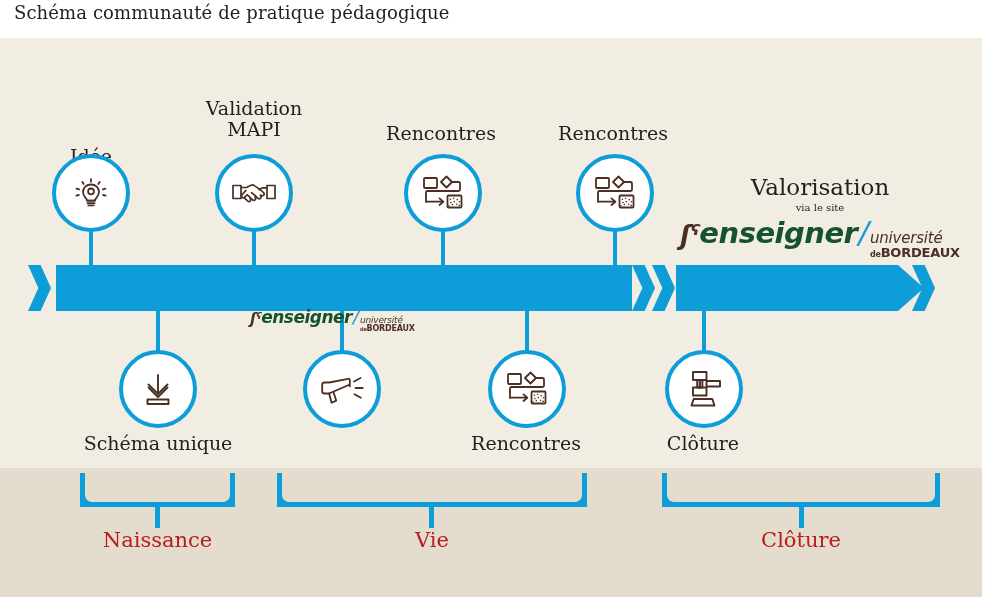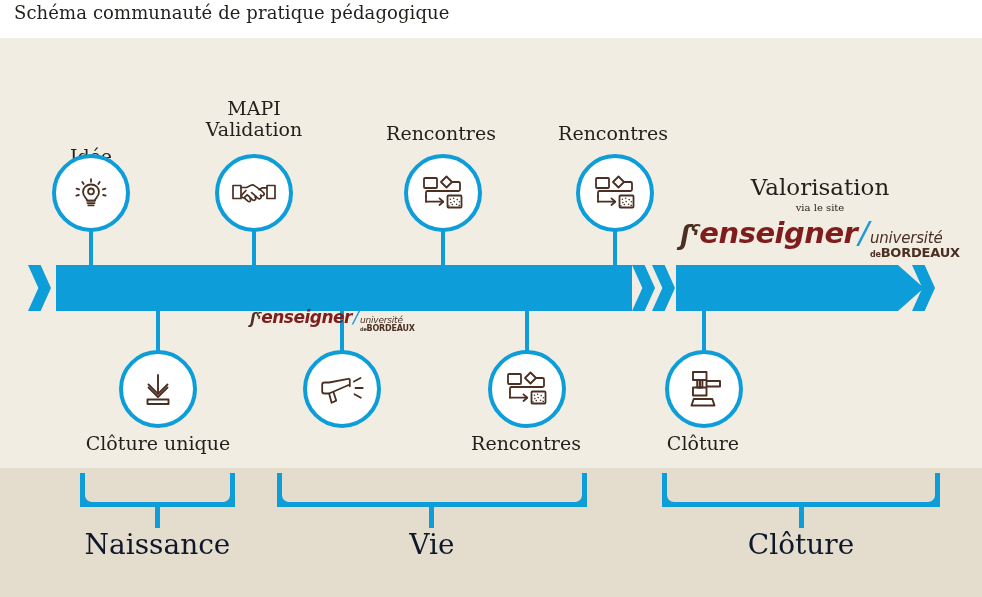--- a/index.html
+++ b/index.html
@@ -143,21 +143,21 @@
   .logo-mark {
     color: #4a2f22;
     font-weight: bold;
     font-style: italic;
     font-family: "DejaVu Sans", sans-serif;
     line-height: 1;
     position: relative;
     top: 1px;
   }
   .logo-enseigner {
-    color: #7f1d1d;
+    color: #14532d;
     font-weight: bold;
     font-style: italic;
     font-family: "DejaVu Sans", sans-serif;
     letter-spacing: -0.5px;
     line-height: 1;
   }
   .logo-slash {
     color: #1b9ad6;
     font-weight: 300;
     font-style: italic;
@@ -252,22 +252,22 @@
   .bracket .tick {
     position: absolute;
     top: 33px;
     width: 5px;
     height: 22px;
     background: #0d9dd9;
   }
   .bracket-label {
     position: absolute;
     font-family: "DejaVu Serif", serif;
-    font-size: 28px;
-    color: #0f172a;
+    font-size: 21px;
+    color: #b91c1c;
     text-align: center;
     white-space: nowrap;
   }
 </style>
 </head>
 <body>
 
 <div id="page">
 
   <div class="page-title">Schéma communauté de pratique pédagogique</div>
@@ -293,22 +293,22 @@
   <div class="stem" style="left:613px; top:228px; height:40px;"></div>
 
   <div class="stem" style="left:156px; top:308px; height:44px;"></div>
   <div class="stem" style="left:340px; top:308px; height:44px;"></div>
   <div class="stem" style="left:525px; top:308px; height:44px;"></div>
   <div class="stem" style="left:702px; top:308px; height:44px;"></div>
 
   <div class="node-label" style="left:41px; top:110px; width:100px;margin-top:36px;">Idée</div>
 
   <div class="node-label" style="left:194px; top:98px; width:120px;">
+    <div>Validation</div>
     <div>MAPI</div>
-    <div>Validation</div>
   </div>
 
   <div class="node-label" style="left:371px; top:123px; width:140px;">Rencontres</div>
   <div class="node-label" style="left:543px; top:123px; width:140px;">Rencontres</div>
 
   <div class="node" style="left:52px; top:154px;">
     <span>
       <svg width="46" height="46" viewBox="0 0 46 46" fill="none" stroke="#4a2f22" stroke-width="1.8" stroke-linecap="round" stroke-linejoin="round">
         <path d="M23 14.5c-4.6 0-8 3.4-8 7.6 0 2.9 1.6 4.6 2.8 6 .9 1 1.3 1.7 1.4 2.6h7.6c.1-.9.5-1.6 1.4-2.6 1.2-1.4 2.8-3.1 2.8-6 0-4.2-3.4-7.6-8-7.6z"></path>
         <circle cx="23" cy="21.4" r="2.9"></circle>
@@ -431,21 +431,21 @@
         <rect x="12" y="20.5" width="13.5" height="8"></rect>
         <path d="M18.8 13v7.5"></path>
         <path d="M18.8 13v7.5" transform="translate(0,0)"></path>
         <rect x="16.2" y="13" width="5.2" height="7.5"></rect>
         <rect x="25.5" y="14" width="13.5" height="5.5"></rect>
         <path d="M10.5 38.5h23l-2.2-6.5H12.7z"></path>
       </svg>
     </span>
   </div>
 
-  <div class="node-label" style="left:78px; top:433px; width:160px;">Clôture unique</div>
+  <div class="node-label" style="left:78px; top:433px; width:160px;">Schéma unique</div>
   <div class="node-label" style="left:456px; top:433px; width:140px;">Rencontres</div>
   <div class="node-label" style="left:645px; top:433px; width:116px;">Clôture</div>
 
   <div class="bracket" style="left:80px; top:473px; width:155px;">
     <div class="side l"></div>
     <div class="side r"></div>
     <div class="top"></div>
     <div class="cornerL"></div>
     <div class="cornerR"></div>
     <div class="tick" style="left:75px;"></div>

